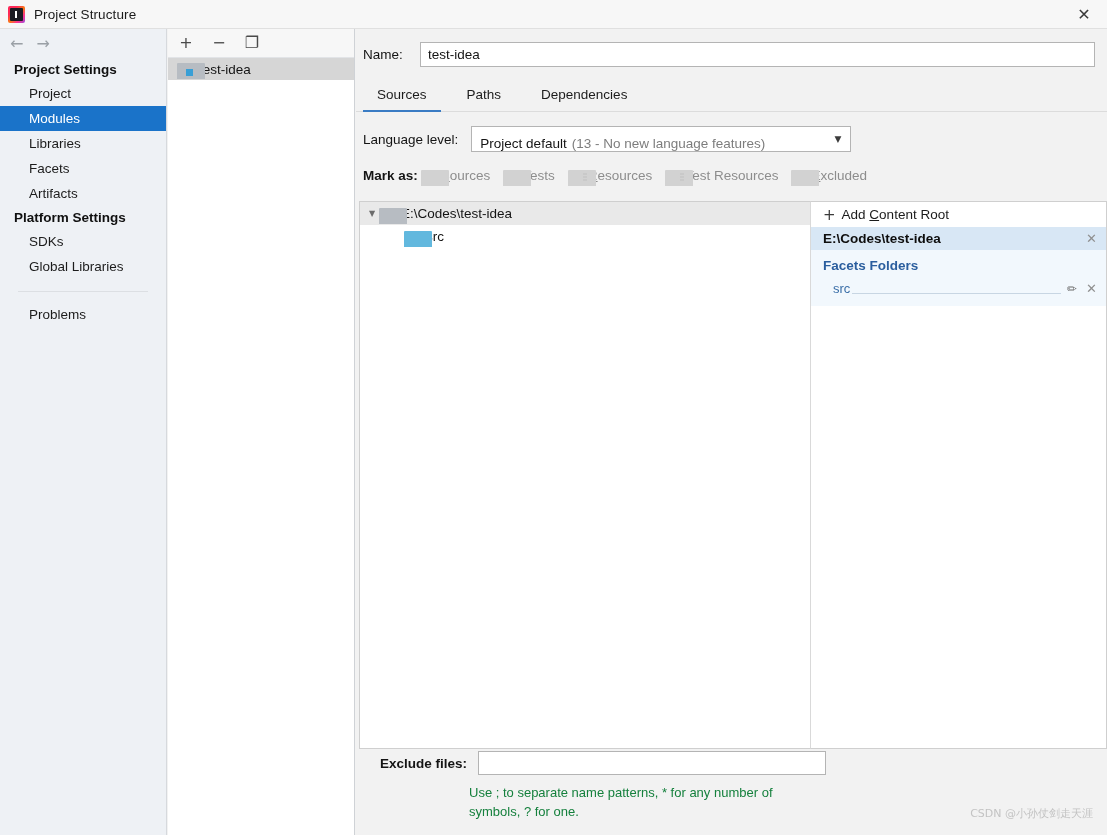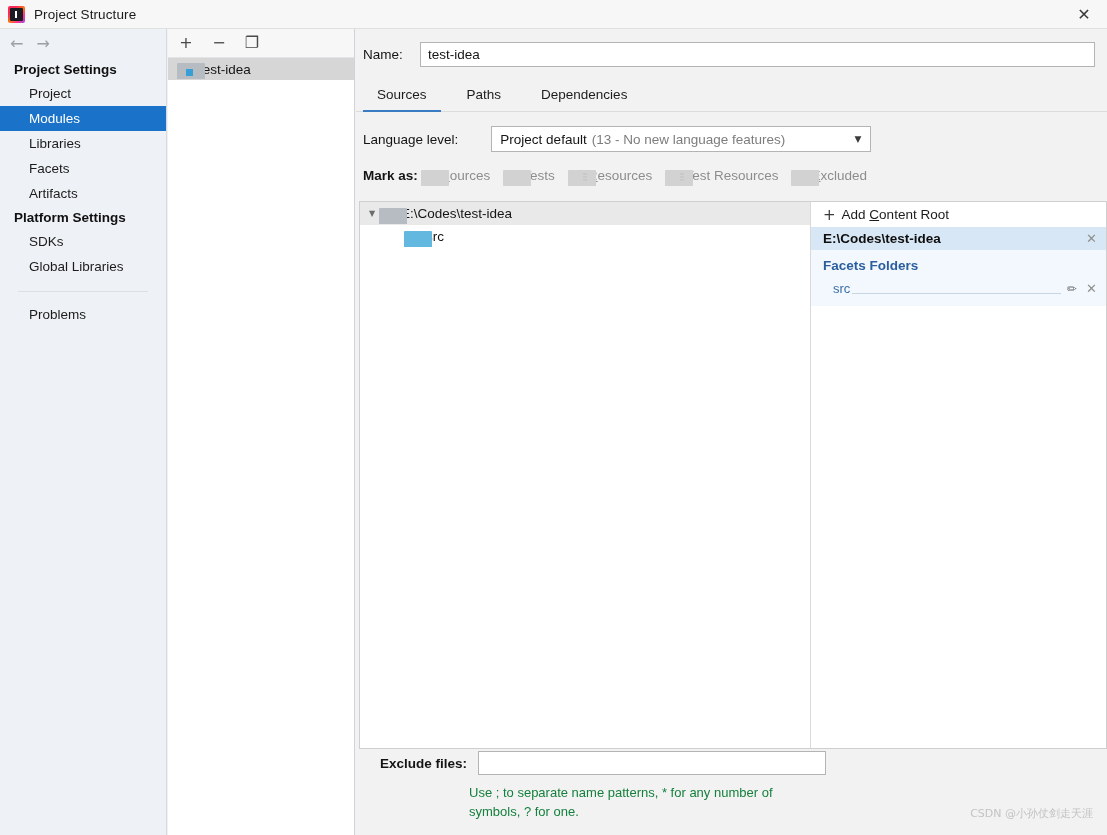--- a/index.html
+++ b/index.html
@@ -151,27 +151,26 @@
   .tab {
     padding: 6px 14px 8px 14px;
     font-size: 13.5px; color: #1c1c1c; cursor: default;
     border-bottom: 2px solid transparent;
     position: relative; top: 1px;
   }
   .tab.active { border-bottom-color: #3a7cc4; }
   .lang-row {
     display: flex; align-items: center;
     padding: 14px 0 0 7px;
-    gap: 20px;
   }
   .lang-label { font-size: 13.5px; color: #141414; margin-right: 13px; }
   .combo {
     width: 380px; height: 26px;
     border: 1px solid #b4b4b4; background: #ffffff;
-    display: flex; align-items: center; padding: 0 8px;
+    display: flex; align-items: flex-end; padding: 0 8px;
     font-size: 13.5px; position: relative;
   }
   .combo .primary { color: #141414; }
   .combo .secondary { color: #7d7d7d; margin-left: 5px; }
   .combo .arrow {
     position: absolute; right: 9px; top: 50%; transform: translateY(-50%);
     font-size: 9px; color: #3b3b3b; font-family: "DejaVu Sans", sans-serif;
   }
   .markas-row {
     display: flex; align-items: center;

